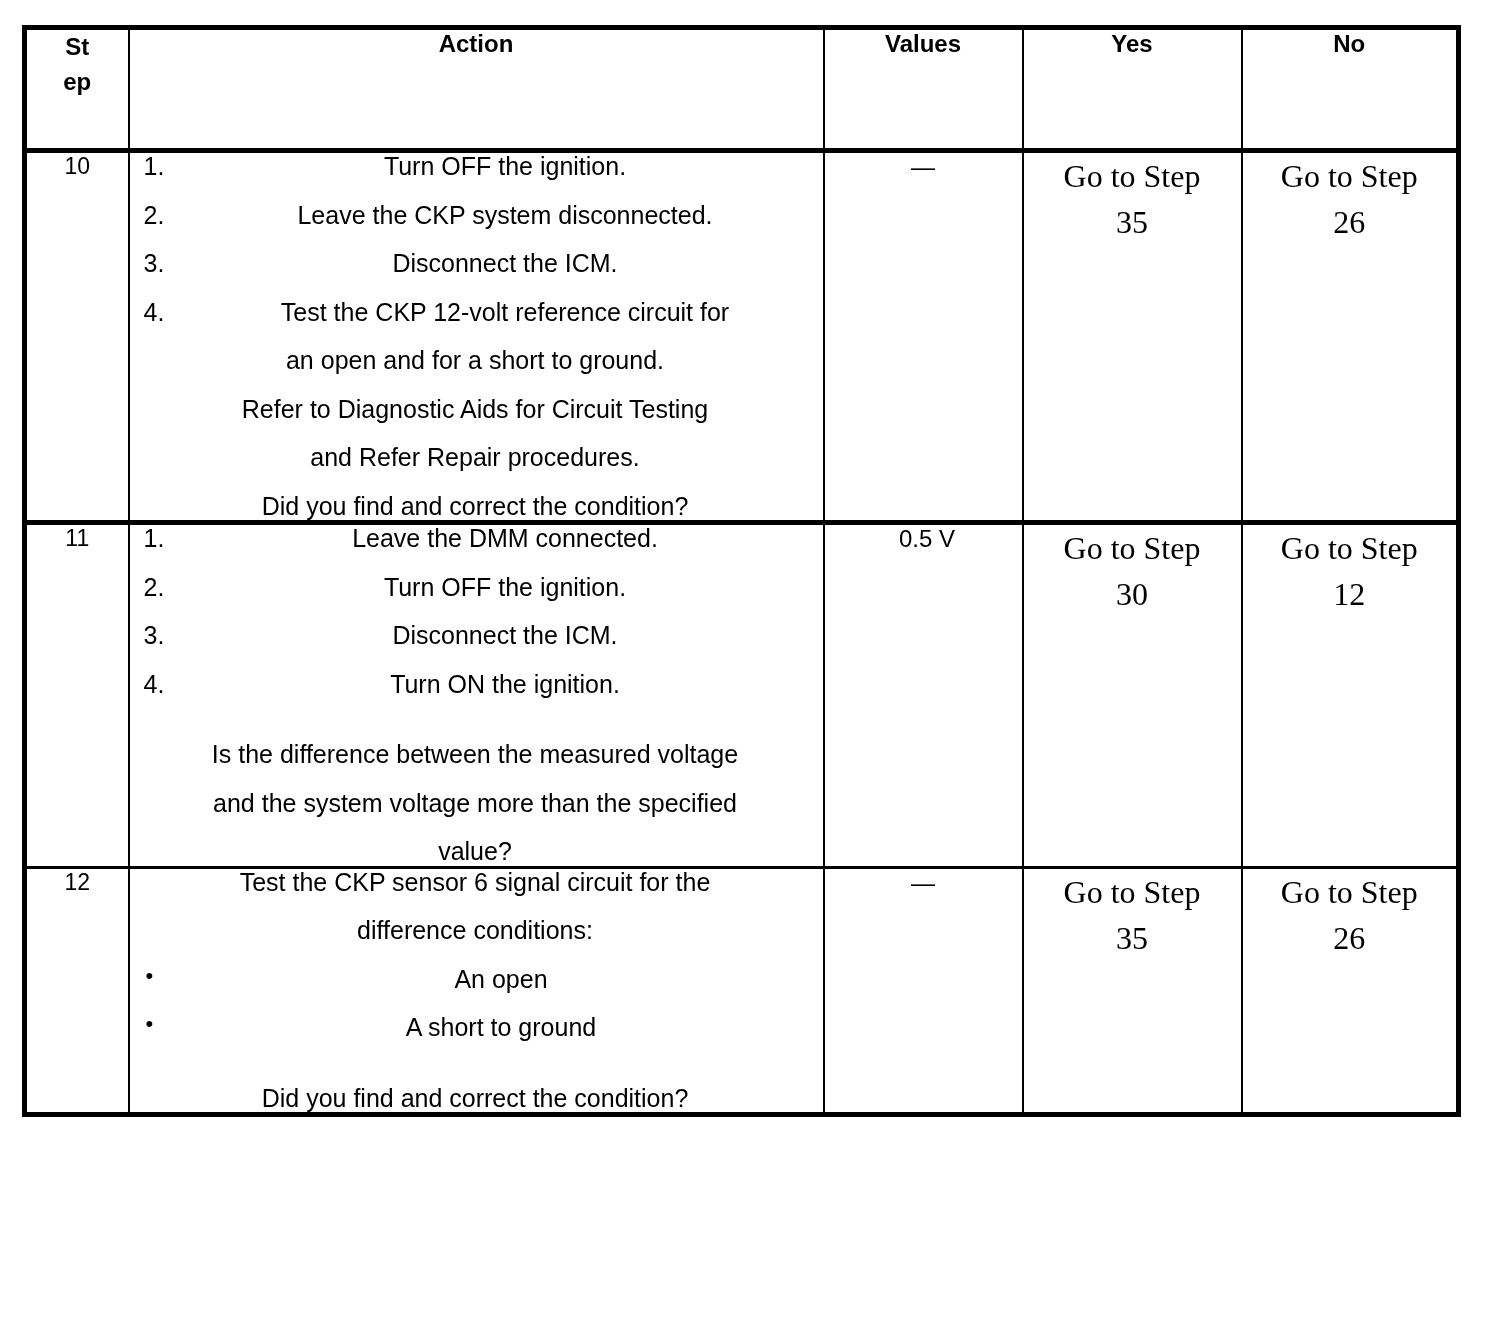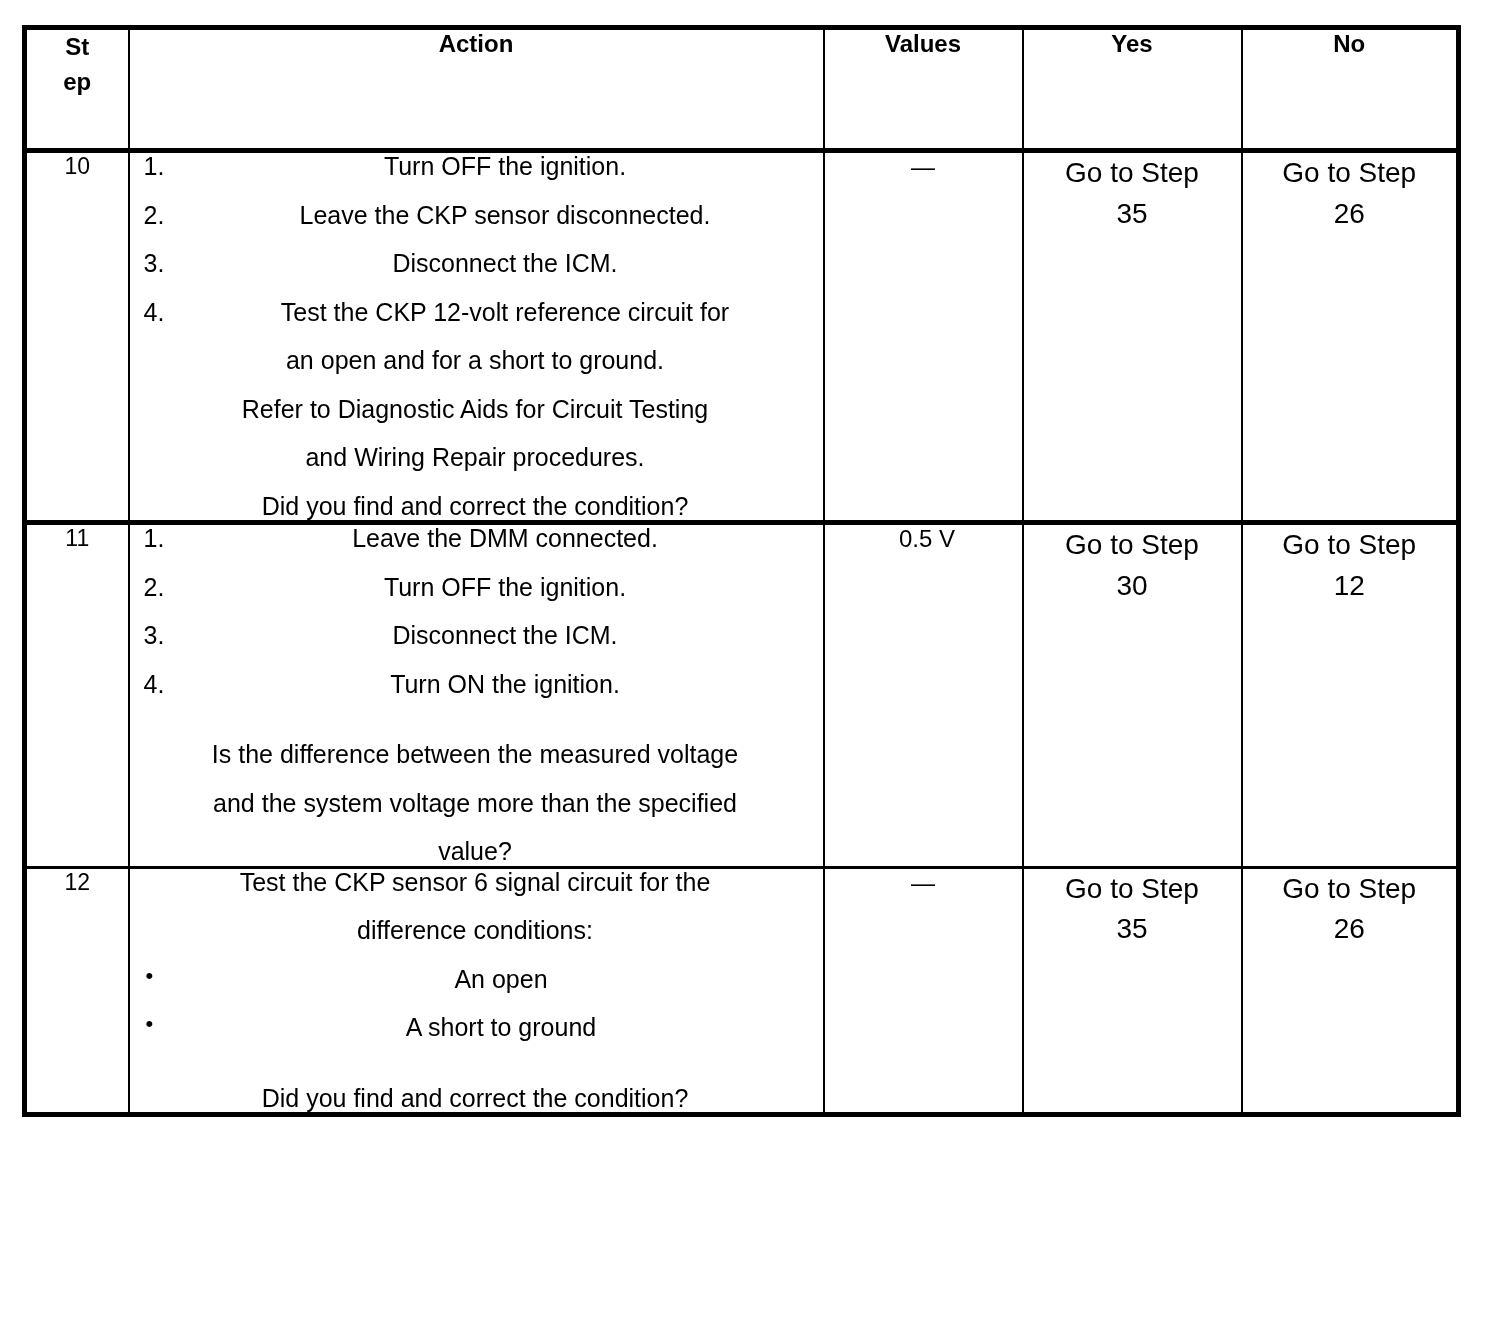--- a/index.html
+++ b/index.html
@@ -148,24 +148,25 @@
     font-size: 24px;
     position: relative;
   }
   td.cell-values .val {
     display: block;
     padding-top: 0;
   }
 
   td.cell-branch {
     text-align: center;
-    font-size: 28px;
+    font-size: 32px;
     vertical-align: bottom;
     padding-bottom: 26px;
     line-height: 1.45;
+    font-family: Liberation Serif, serif;
   }
   td.cell-branch .branch-label { display: block; }
   td.cell-branch .branch-num { display: block; }
 
   
   .val-offset-10 { padding-top: 154px; }
   .val-offset-11 { padding-top: 166px; margin-left: 8px; }
   .val-offset-12 { padding-top: 142px; }
 
   .branch-pad-10 { padding-bottom: 28px; }
@@ -205,34 +206,34 @@
         <td class="cell-step">10</td>
 
         <td class="cell-action">
           <ol class="num-list">
             <li>
               <span class="marker">1.</span>
               <span>Turn OFF the ignition.</span>
             </li>
             <li>
               <span class="marker">2.</span>
-              <span>Leave the CKP sensor disconnected.</span>
+              <span>Leave the CKP system disconnected.</span>
             </li>
             <li>
               <span class="marker">3.</span>
               <span>Disconnect the ICM.</span>
             </li>
             <li>
               <span class="marker">4.</span>
               <span>Test the CKP 12-volt reference circuit for</span>
             </li>
           </ol>
           <p class="body-line">an open and for a short to ground.</p>
           <p class="body-line">Refer to Diagnostic Aids for Circuit Testing</p>
-          <p class="body-line">and Wiring Repair procedures.</p>
+          <p class="body-line">and Refer Repair procedures.</p>
           <p class="body-line last">Did you find and correct the condition?</p>
         </td>
 
         <td class="cell-values">
           <span class="val val-offset-10">—</span>
         </td>
 
         <td class="cell-branch branch-pad-10">
           <span class="branch-label">Go to Step</span>
           <span class="branch-num">35</span>

